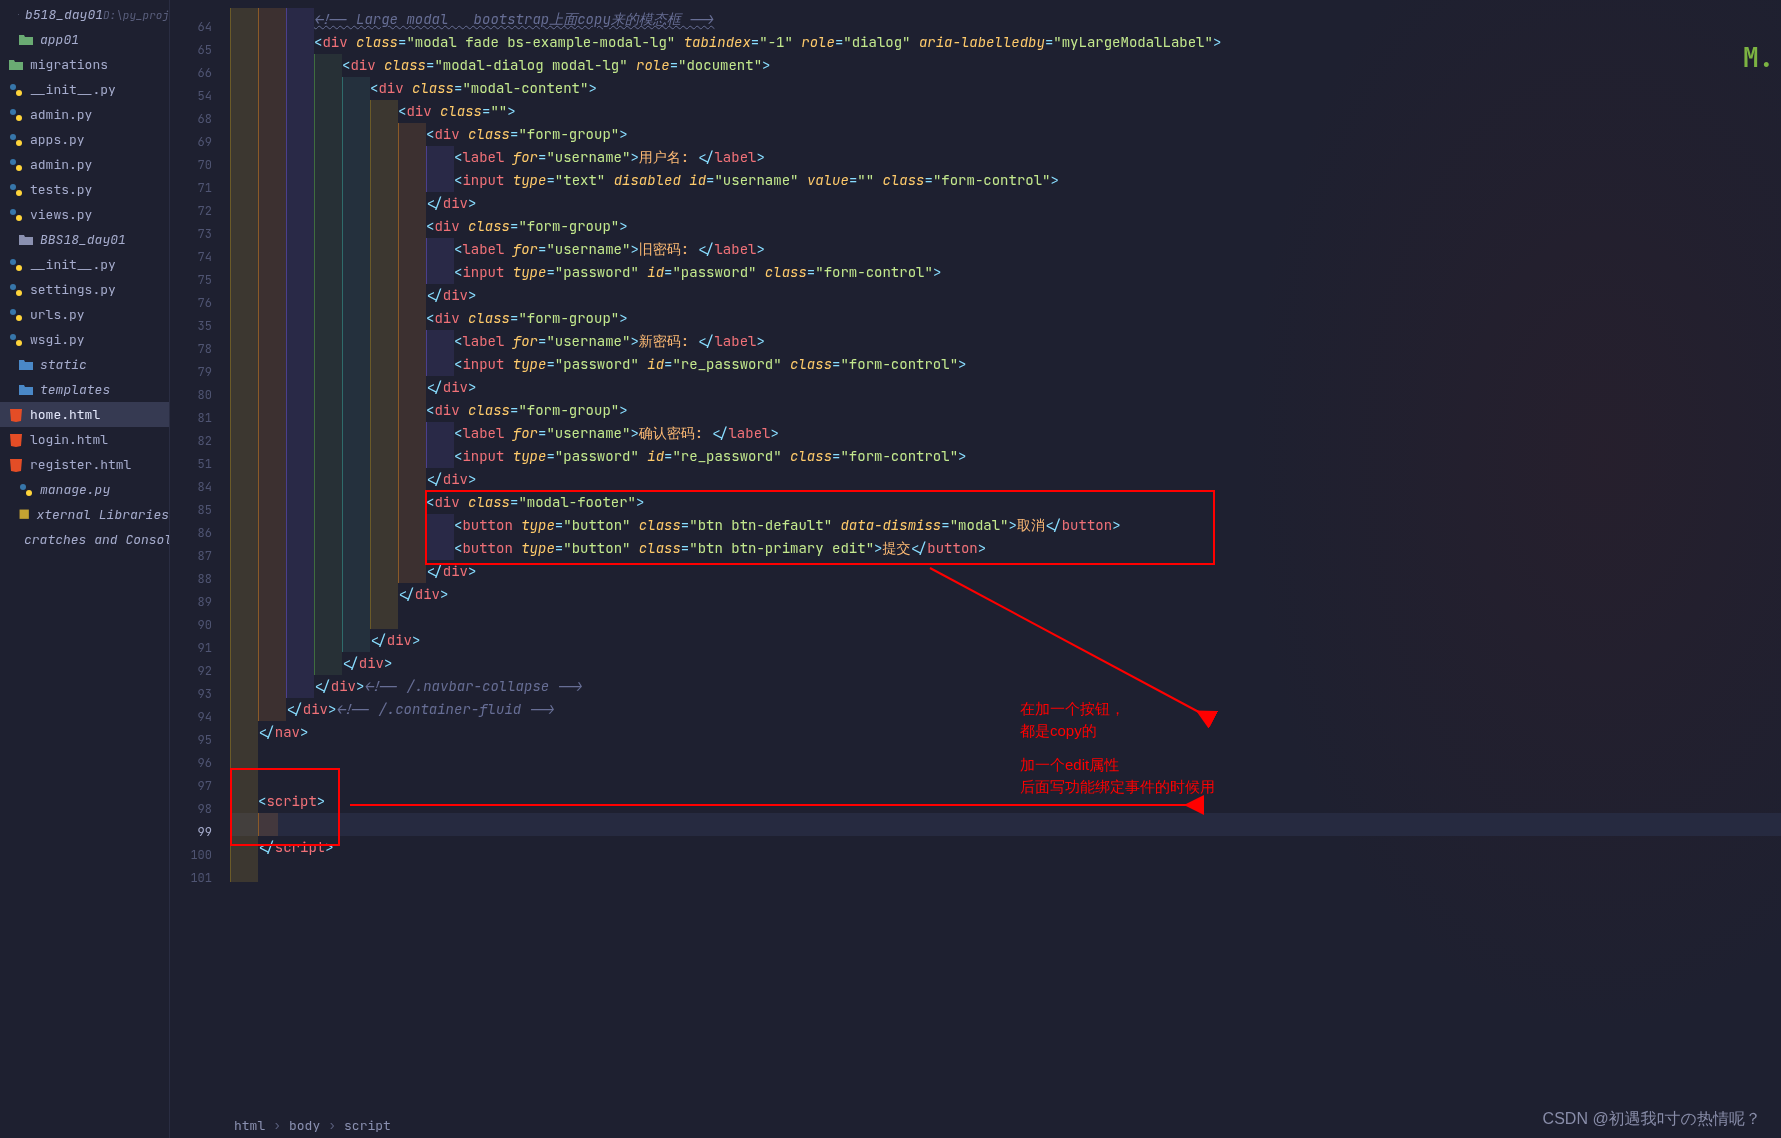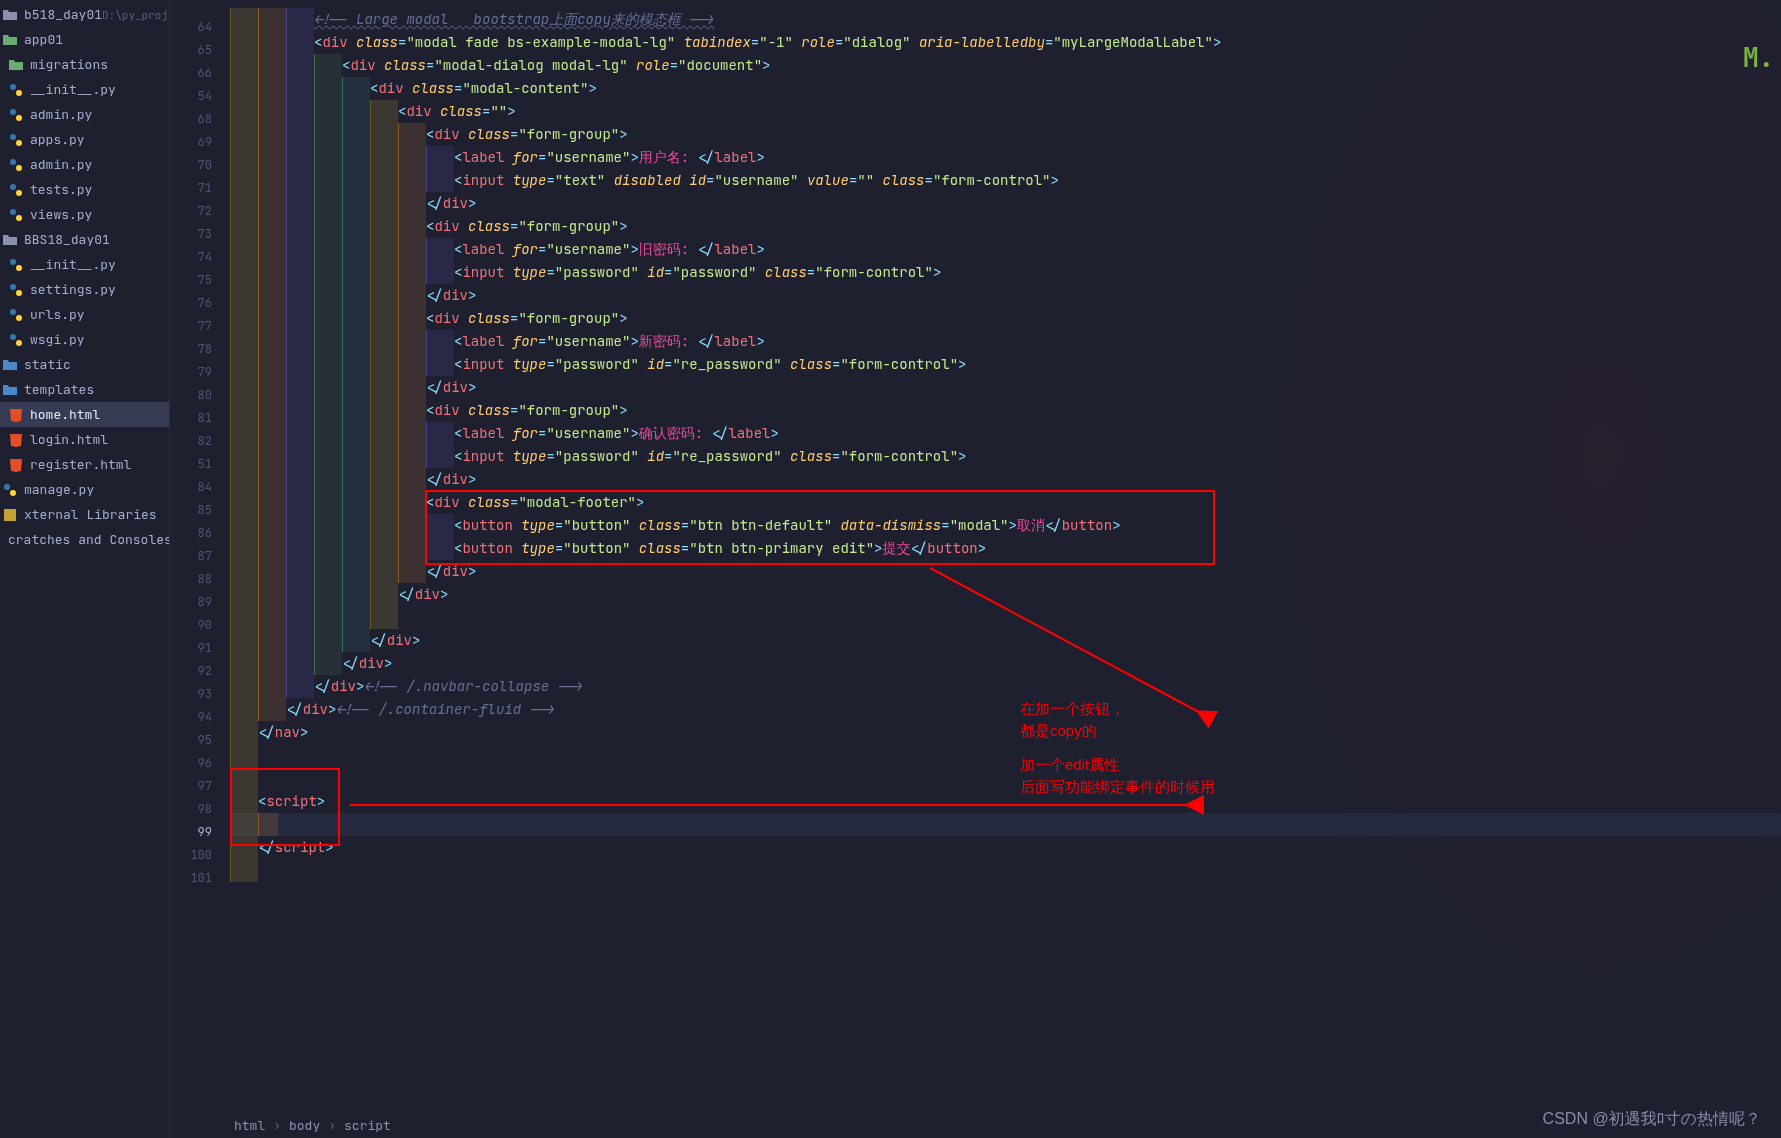--- a/index.html
+++ b/index.html
@@ -25,21 +25,21 @@
   display: flex;
   align-items: center;
   height: 25px;
   padding-left: 6px;
   color: #a6accd;
   font-size: 13px;
   white-space: nowrap;
 }
 .tree-item.selected { background: #363a52; color: #e4e8fb; }
 .tree-item .icon { width: 16px; height: 16px; margin-right: 6px; display: inline-flex; align-items: center; justify-content: center; }
-.ind-0 { padding-left: 2px; }
+.ind-0 { padding-left: 18px; font-style: italic; }
 .ind-1 { padding-left: 8px; }
 .gutter {
   width: 60px;
   background: #1e2030;
   text-align: right;
   padding-right: 18px;
   color: #4f5472;
   padding-top: 16px;
 }
 .gutter .ln {
@@ -77,21 +77,21 @@
 .ib-orange { background: rgba(197,120,50,0.18); border-left: 1px solid #8b5a28; }
 .ib-purple { background: rgba(108,93,211,0.15); border-left: 1px solid #4a3f8d; }
 .ib-green { background: rgba(94,141,94,0.15); border-left: 1px solid #3f6d3f; }
 .ib-teal { background: rgba(74,138,138,0.15); border-left: 1px solid #2f6b6b; }
 
 
 .c-tag { color: #f07178; }
 .c-attr { color: #ffcb6b; font-style: italic; }
 .c-str { color: #c3e88d; }
 .c-punc { color: #89ddff; }
-.c-text { color: #ec4899; }
+.c-text { color: #fdba74; }
 .c-comment { color: #676e95; font-style: italic; }
 
 .red-box {
   position: absolute;
   border: 2px solid #ff0000;
   pointer-events: none;
 }
 .red-arrow {
   position: absolute;
   pointer-events: none;
@@ -346,21 +346,21 @@
       <div class="ln">54</div>
       <div class="ln">68</div>
       <div class="ln">69</div>
       <div class="ln">70</div>
       <div class="ln">71</div>
       <div class="ln">72</div>
       <div class="ln">73</div>
       <div class="ln">74</div>
       <div class="ln">75</div>
       <div class="ln">76</div>
-      <div class="ln">77</div>
+      <div class="ln">35</div>
       <div class="ln">78</div>
       <div class="ln">79</div>
       <div class="ln">80</div>
       <div class="ln">81</div>
       <div class="ln">82</div>
       <div class="ln">51</div>
       <div class="ln">84</div>
       <div class="ln">85</div>
       <div class="ln">86</div>
       <div class="ln">87</div>

